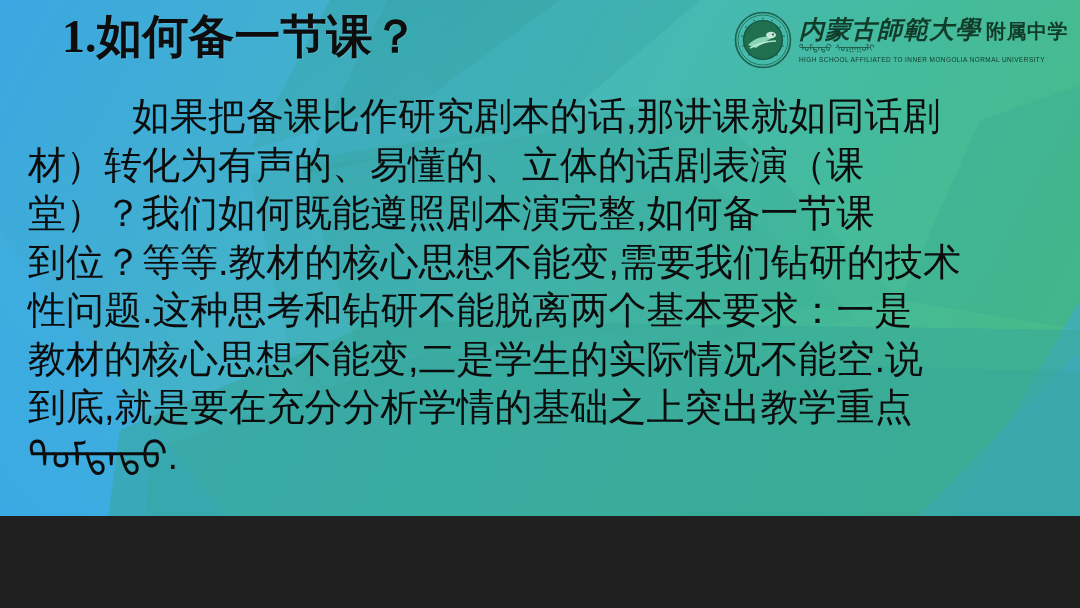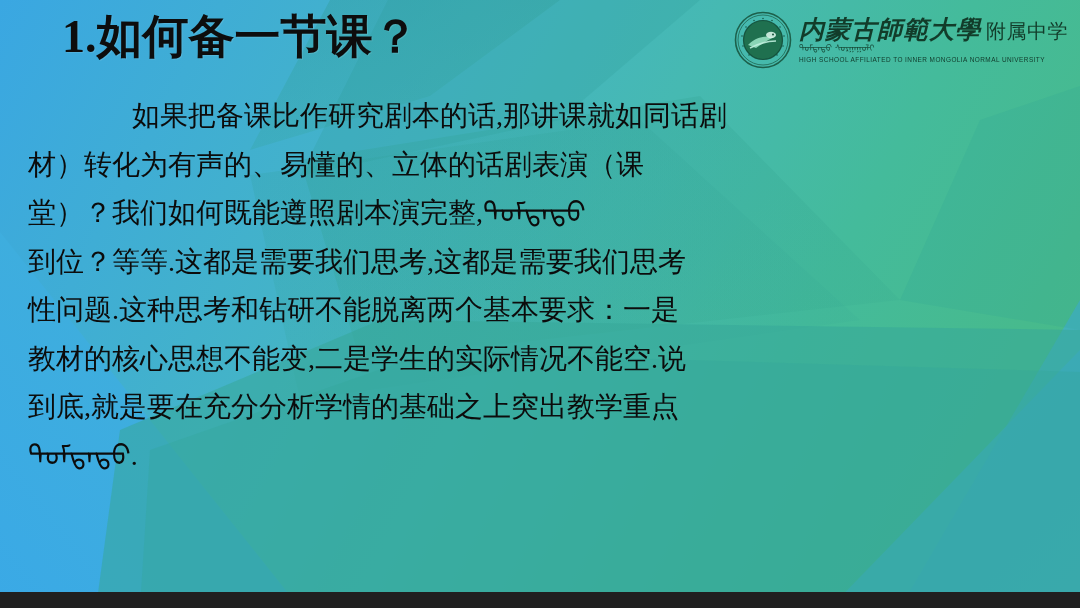--- a/index.html
+++ b/index.html
@@ -4,21 +4,21 @@
 <title>Slide</title>
 <style>
   html, body {
     margin: 0;
     padding: 0;
     background: #202020;
   }
   #slide {
     position: relative;
     width: 1080px;
-    height: 592px;
+    height: 516px;
     overflow: hidden;
     font-family: "Liberation Serif", "DejaVu Serif", serif;
     background: #ec4899;
   }
 
   
   .bg-base {
     position: absolute;
     inset: 0;
     background:
@@ -86,21 +86,21 @@
   }
   .logo-cn-main {
     font-size: 25px;
     font-weight: 700;
     font-style: italic;
     font-family: "Liberation Serif", "DejaVu Serif", serif;
     letter-spacing: 1px;
   }
   .logo-cn-sub {
     font-size: 20px;
-    font-weight: 400;
+    font-weight: 700;
     font-family: "Liberation Sans", "DejaVu Sans", sans-serif;
     letter-spacing: 0.5px;
   }
   .logo-mn {
     font-size: 9px;
     color: #0f3826;
     letter-spacing: 12px;
     height: 11px;
     overflow: hidden;
     margin-top: 2px;
@@ -118,24 +118,24 @@
     transform: scaleX(0.99);
     transform-origin: left center;
   }
 
   
   .body-text {
     position: absolute;
     left: 28px;
     top: 92px;
     width: 1000px;
-    font-size: 28px;
+    font-size: 38px;
     line-height: 48.5px;
     color: #0c0c0c;
-    font-family: Liberation Serif, serif;
+    font-family: Liberation Sans, sans-serif;
   }
   .body-line {
     white-space: nowrap;
     height: 48.5px;
   }
   .body-line.indent {
     padding-left: 104px;
   }
 </style>
 </head>
@@ -222,21 +222,21 @@
         <span class="logo-cn-sub">附属中学</span>
       </div>
       <div class="logo-mn">ᠳᠤᠮᠳᠠᠳᠤ ᠰᠤᠷᠭᠠᠭᠤᠯᠢ</div>
       <div class="logo-en">HIGH SCHOOL AFFILIATED TO INNER MONGOLIA NORMAL UNIVERSITY</div>
     </div>
   </div>
 
   <div class="body-text">
     <div class="body-line indent">如果把备课比作研究剧本的话,那讲课就如同话剧</div>
     <div class="body-line">材）转化为有声的、易懂的、立体的话剧表演（课</div>
-    <div class="body-line">堂）？我们如何既能遵照剧本演完整,ᠳᠤᠮᠳᠠᠳᠤ</div>
-    <div class="body-line">到位？等等.这都是需要我们思考,这都是需要我们思考</div>
+    <div class="body-line">堂）？我们如何既能遵照剧本演完整,如何备一节课</div>
+    <div class="body-line">到位？等等.教材的核心思想不能变,需要我们钻研的技术</div>
     <div class="body-line">性问题.这种思考和钻研不能脱离两个基本要求：一是</div>
     <div class="body-line">教材的核心思想不能变,二是学生的实际情况不能空.说</div>
     <div class="body-line">到底,就是要在充分分析学情的基础之上突出教学重点</div>
     <div class="body-line">ᠳᠤᠮᠳᠠᠳᠤ.</div>
   </div>
 
 </div>
 
 </body></html>

